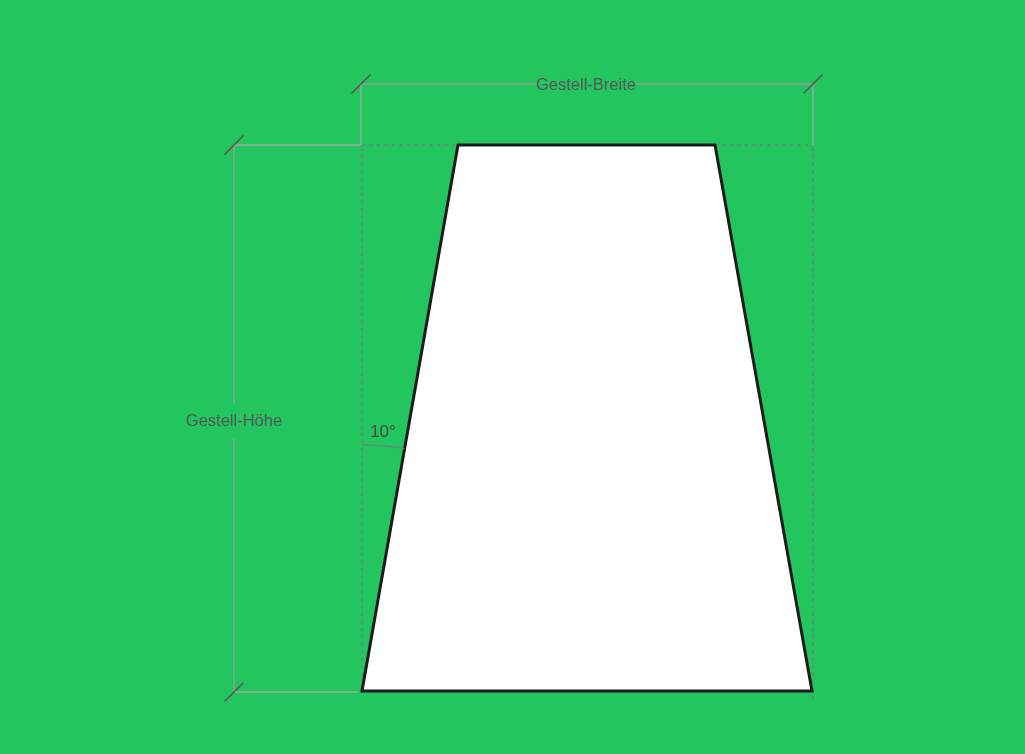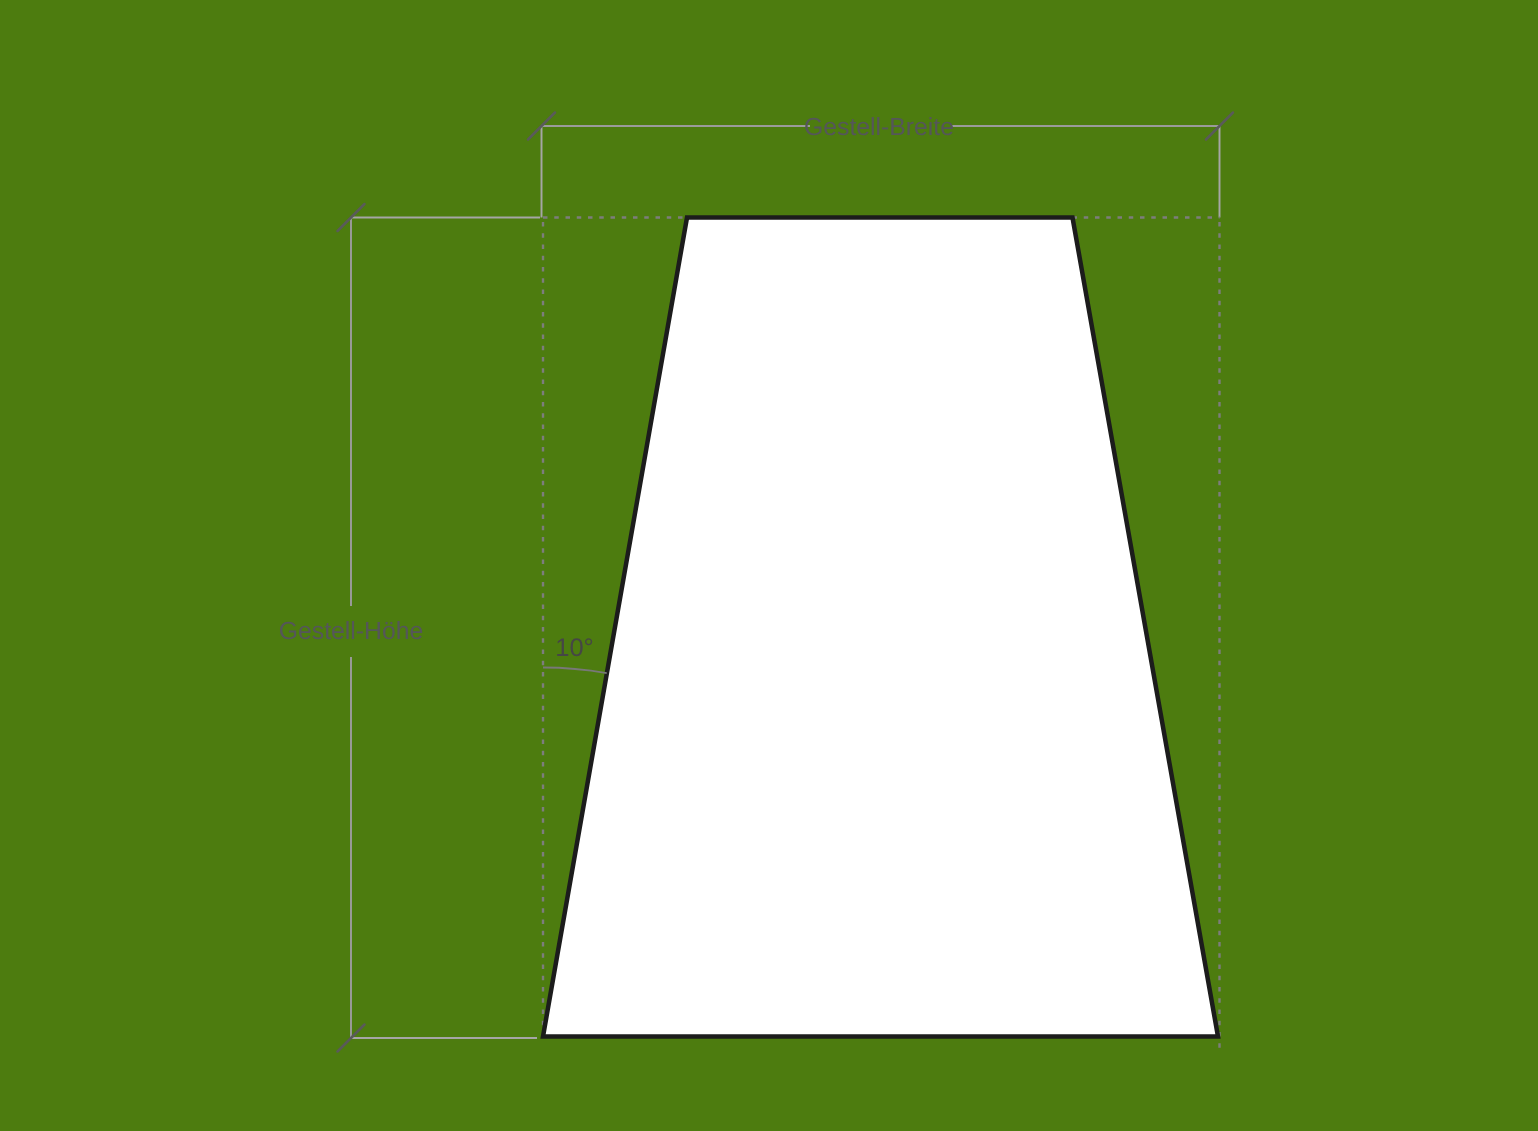--- a/index.html
+++ b/index.html
@@ -7,21 +7,21 @@
     padding: 0;
     width: 1025px;
     height: 754px;
     background: #ffffff;
     overflow: hidden;
   }
   .canvas-wrap {
     width: 1025px;
     height: 754px;
     position: relative;
-    background: #4d7c0f;
+    background: #22c55e;
   }
   svg text {
     font-family: "Liberation Sans", "DejaVu Sans", sans-serif;
   }
   .dim-label {
     font-size: 16.5px;
   }
   .angle-label {
     font-size: 17px;
   }

